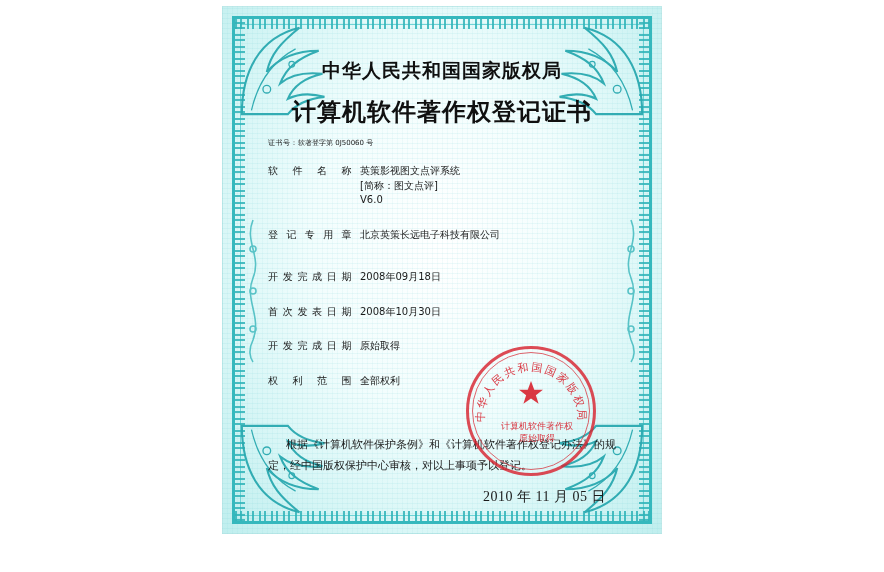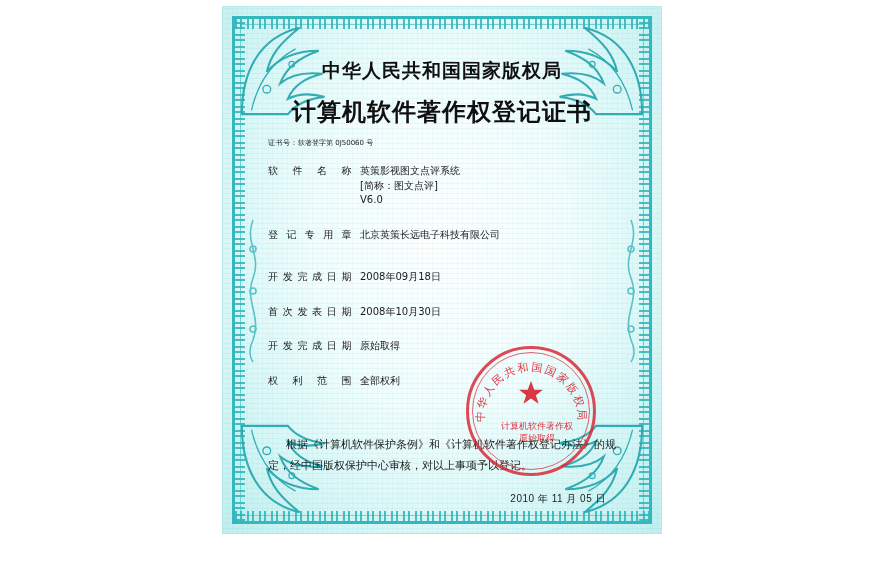--- a/index.html
+++ b/index.html
@@ -244,24 +244,24 @@
     opacity: 0.92;
     font-family: "DejaVu Sans", "Liberation Sans", sans-serif;
     font-size: 9px;
     line-height: 1.35;
   }
 
   .issue-date {
     position: absolute;
     right: 56px;
     bottom: 28px;
-    font-size: 10px;
+    font-size: 14px;
     color: #1a1a1a;
     letter-spacing: 0.5px;
-    font-family: Liberation Sans, sans-serif;
+    font-family: Liberation Serif, serif;
     margin-left: 7px;
   }
 </style>
 </head>
 <body>
 
 <div id="certificate-page">
 
   <div class="sheet">
 

